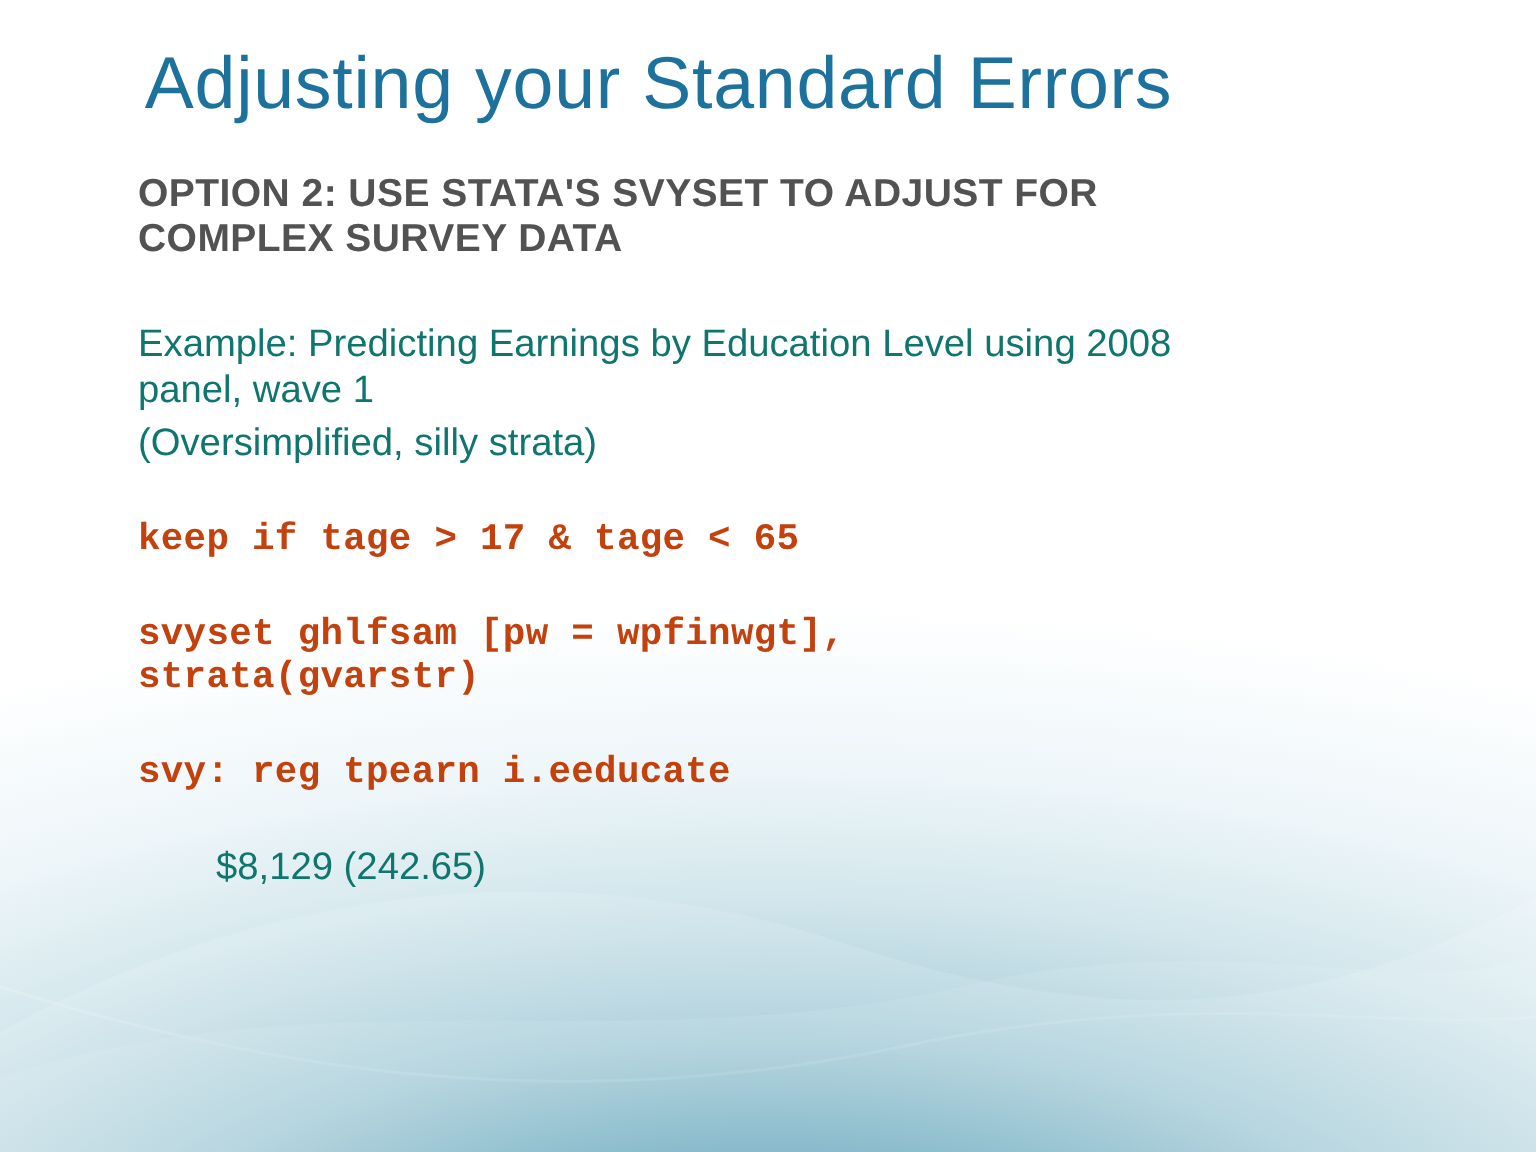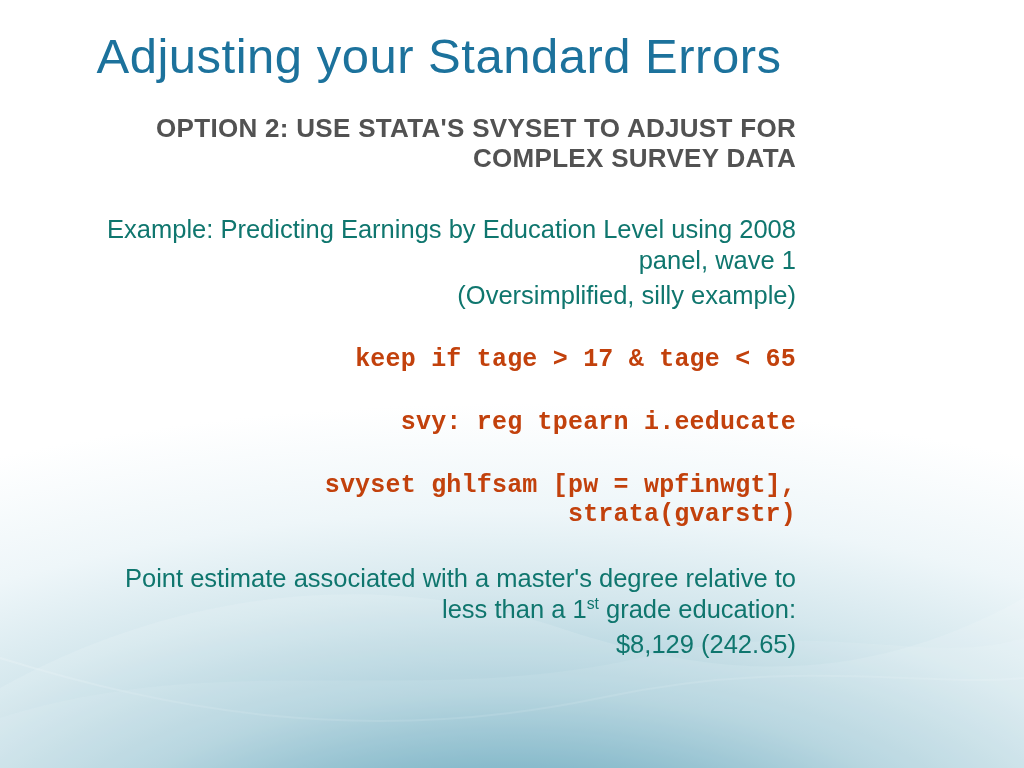--- a/index.html
+++ b/index.html
@@ -26,21 +26,21 @@
   }
   .title {
     color: #1c729c;
     font-size: 49px;
     font-weight: 400;
     letter-spacing: 0.5px;
     text-align: center;
     margin-bottom: 30px;
     font-family: "Segoe UI Light", "Segoe UI", "Helvetica Neue", Arial, sans-serif;
   }
-  .content { padding-left: 10px; text-align: right; }
+  .content { padding-left: 10px; }
   .subhead {
     font-weight: 700;
     font-size: 26px;
     color: #525252;
     letter-spacing: 0.3px;
     line-height: 1.15;
     margin-bottom: 40px;
     font-family: "Segoe UI", Arial, sans-serif;
     font-stretch: condensed;
   }
@@ -77,25 +77,22 @@
 
 <div class="slide">
 
   <h1 class="title">Adjusting your Standard Errors</h1>
 
   <div class="content">
 
     <div class="subhead">OPTION 2: USE STATA'S SVYSET TO ADJUST FOR COMPLEX SURVEY DATA</div>
 
     <div class="body-text para">Example: Predicting Earnings by Education Level using 2008 panel, wave 1</div>
-    <div class="body-text gap-lg">(Oversimplified, silly example)</div>
+    <div class="body-text gap-lg">(Oversimplified, silly strata)</div>
 
     <div class="code">keep if tage &gt; 17 &amp; tage &lt; 65</div>
+    <div class="code">svyset ghlfsam [pw = wpfinwgt], strata(gvarstr)</div>
     <div class="code">svy: reg tpearn i.eeducate</div>
-    <div class="code">svyset ghlfsam [pw = wpfinwgt], strata(gvarstr)</div>
 
-    <div class="body-text para">
-      <span>Point estimate associated with a master's degree relative to less than a 1</span><sup>st</sup><span> grade education:</span>
-    </div>
     <div class="body-text result-line">$8,129 (242.65)</div>
 
   </div>
 </div>
 
 </body></html>

